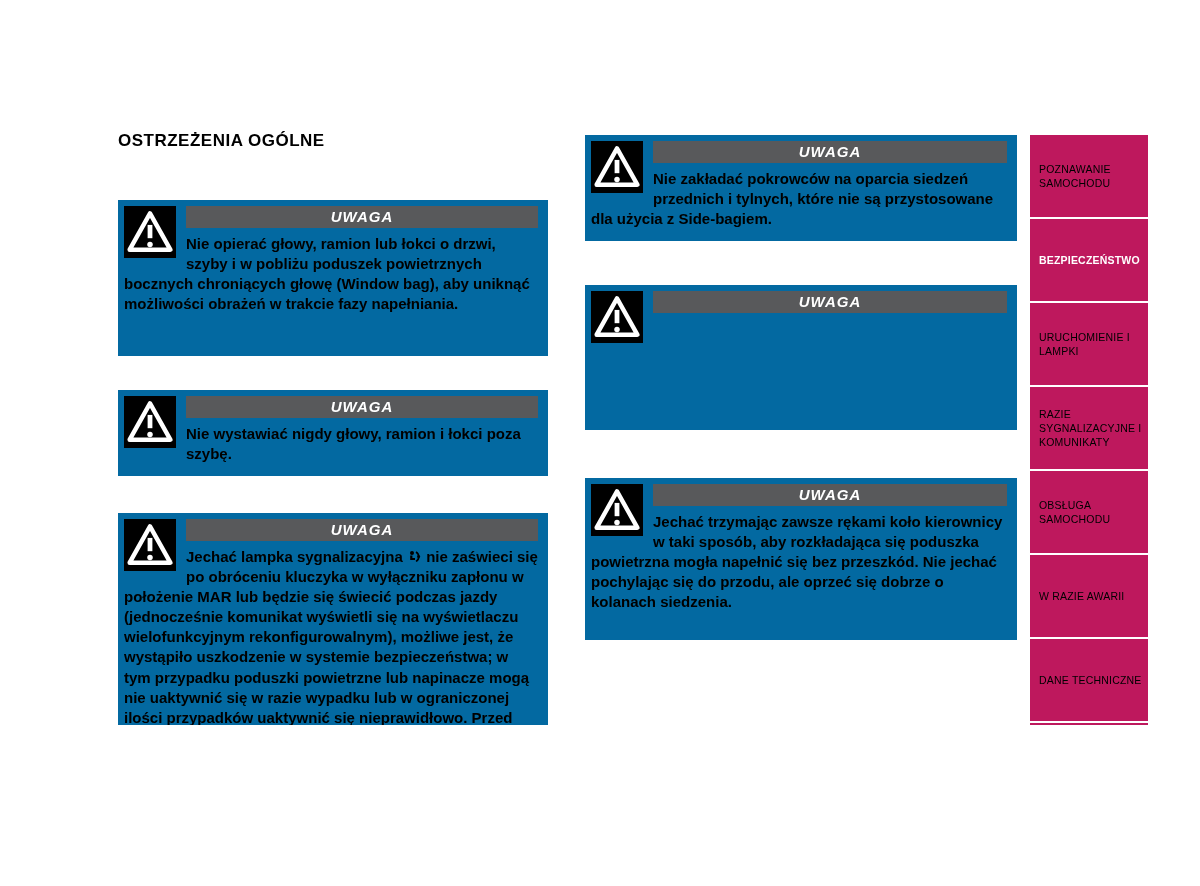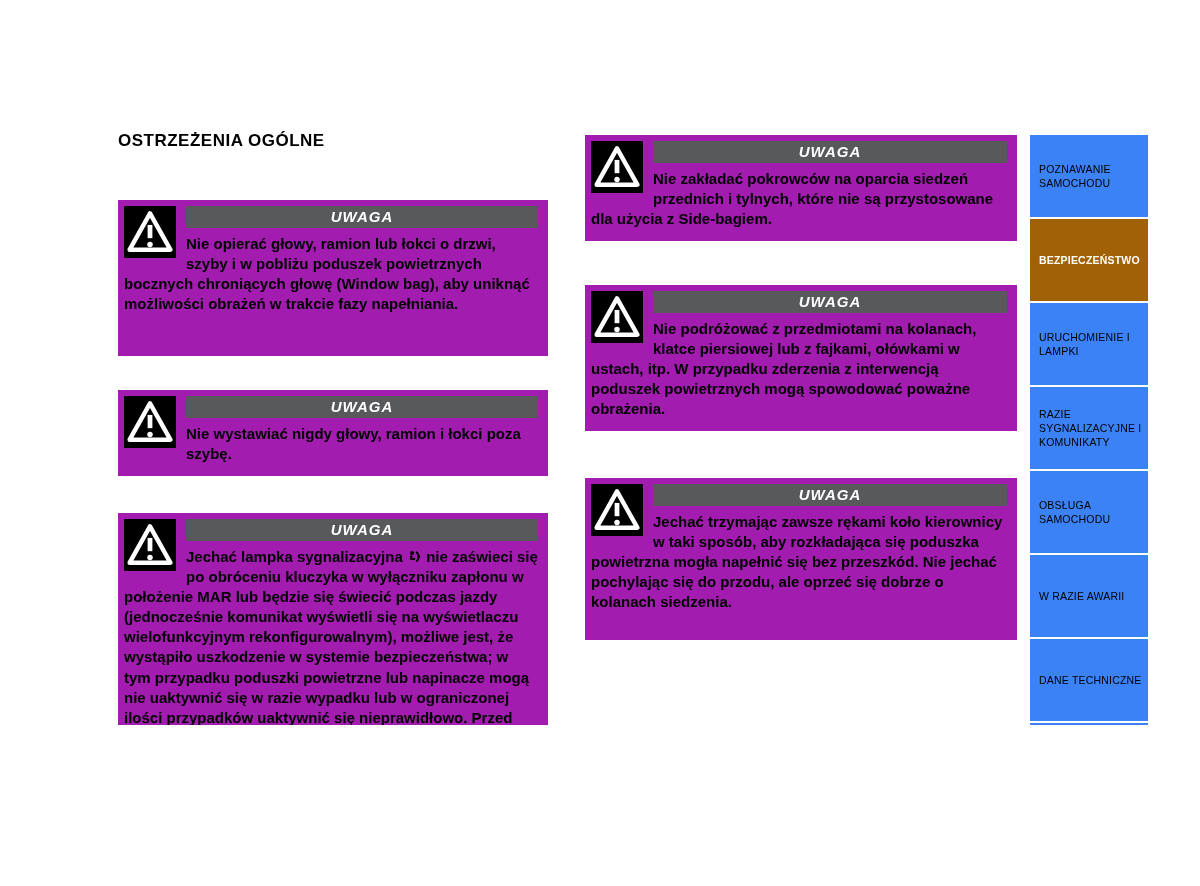--- a/index.html
+++ b/index.html
@@ -7,21 +7,21 @@
   body { font-family:"Liberation Sans", sans-serif; }
   .page {
     position:relative; width:1200px; height:680px; background:#ffffff; overflow:hidden;margin-top:45px;
   }
   .doc-title {
     position:absolute; left:118px; top:86px;
     font-size:17px; font-weight:bold; letter-spacing:0.5px; color:#000;
   }
   
   .warnbox {
-    position:absolute; background:#a21caf; padding:6px 10px 12px 6px;
+    position:absolute; background:#0369a1; padding:6px 10px 12px 6px;
   }
   .wb-l1 { left:118px; top:155px; width:430px; min-height:156px; }
   .wb-l2 { left:118px; top:345px; width:430px; min-height:80px; }
   .wb-l3 { left:118px; top:468px; width:430px; min-height:306px; }
   .wb-r1 { left:585px; top:90px;  width:432px; min-height:103px; }
   .wb-r2 { left:585px; top:240px; width:432px; min-height:145px; }
   .wb-r3 { left:585px; top:433px; width:432px; min-height:162px; }
   .warn-icon {
     float:left; width:52px; height:52px; background:#000;
     margin:0 10px 6px 0; display:flex; align-items:center; justify-content:center;
@@ -38,26 +38,26 @@
   }
   .inline-icon {
     display:inline-block; width:15px; height:13px; vertical-align:-1px;
   }
   
   .sidebar {
     position:absolute; left:1030px; top:90px; width:118px;
     display:flex; flex-direction:column; gap:2px;
   }
   .nav-item {
-    height:82px; background:#3b82f6; color:#000;
+    height:82px; background:#be185d; color:#000;
     display:flex; align-items:center; padding:6px 6px 6px 9px;
     font-size:10.5px; line-height:1.35; font-stretch:condensed;
     letter-spacing:0.2px;
   }
-  .nav-item.active { background:#a16207; color:#fff; font-weight:bold; }
+  .nav-item.active { background:#be185d; color:#fff; font-weight:bold; }
   .page-number {
     position:absolute; left:1043px; top:782px;
     font-size:18px; font-weight:bold; color:#000;
   }
 </style>
 </head>
 <body>
 
 <div class="page">
 
@@ -124,21 +124,20 @@
 
   <div class="warnbox wb-r2">
     <div class="warn-icon">
       <svg viewBox="0 0 52 52" width="46" height="46" aria-hidden="true">
         <polygon points="26,5 49,46 3,46" fill="#000" stroke="#fff" stroke-width="5" stroke-linejoin="round"></polygon>
         <rect x="23.3" y="18" width="5.4" height="15" fill="#fff"></rect>
         <circle cx="26" cy="40" r="3.1" fill="#fff"></circle>
       </svg>
     </div>
     <div class="warn-header">UWAGA</div>
-    <div class="warn-text">Nie podróżować z przedmiotami na kolanach, klatce piersiowej lub z fajkami, ołówkami w ustach, itp. W przypadku zderzenia z interwencją poduszek powietrznych mogą spowodować poważne obrażenia.</div>
   </div>
 
   <div class="warnbox wb-r3">
     <div class="warn-icon">
       <svg viewBox="0 0 52 52" width="46" height="46" aria-hidden="true">
         <polygon points="26,5 49,46 3,46" fill="#000" stroke="#fff" stroke-width="5" stroke-linejoin="round"></polygon>
         <rect x="23.3" y="18" width="5.4" height="15" fill="#fff"></rect>
         <circle cx="26" cy="40" r="3.1" fill="#fff"></circle>
       </svg>
     </div>

